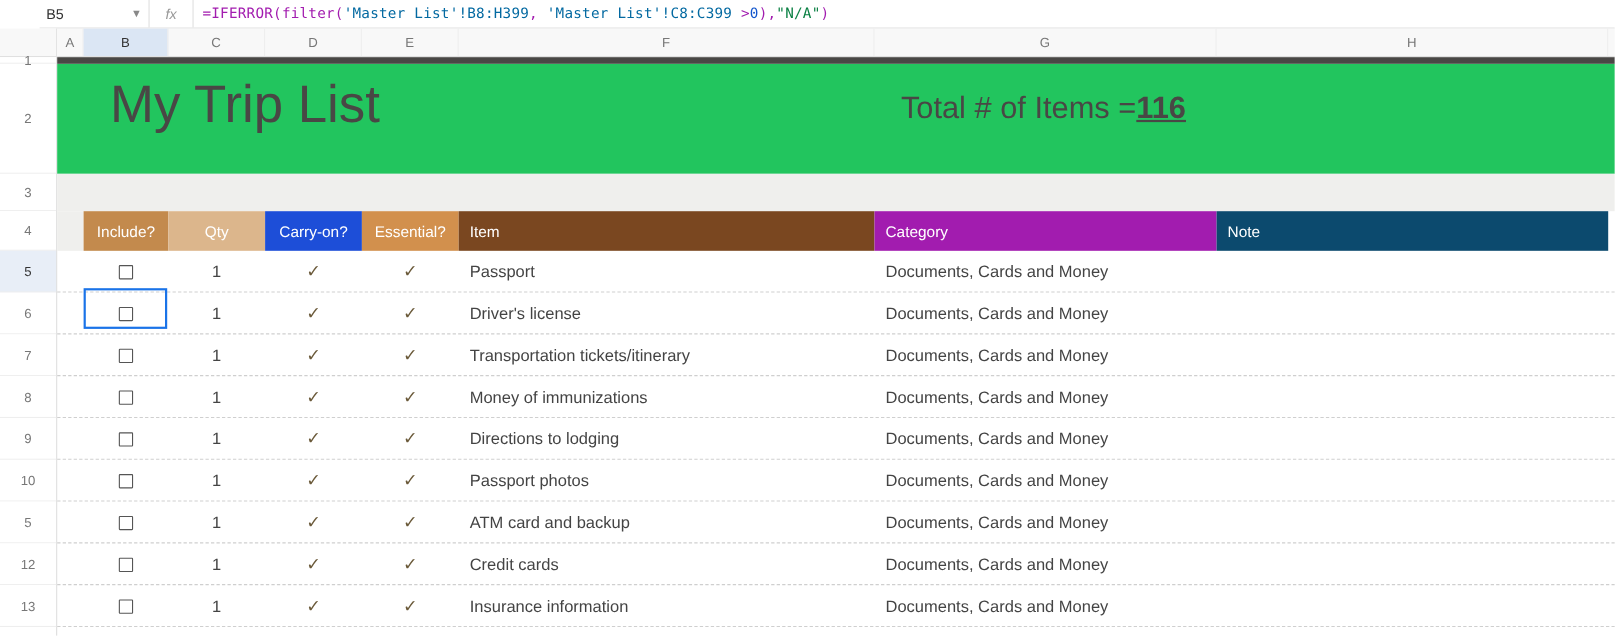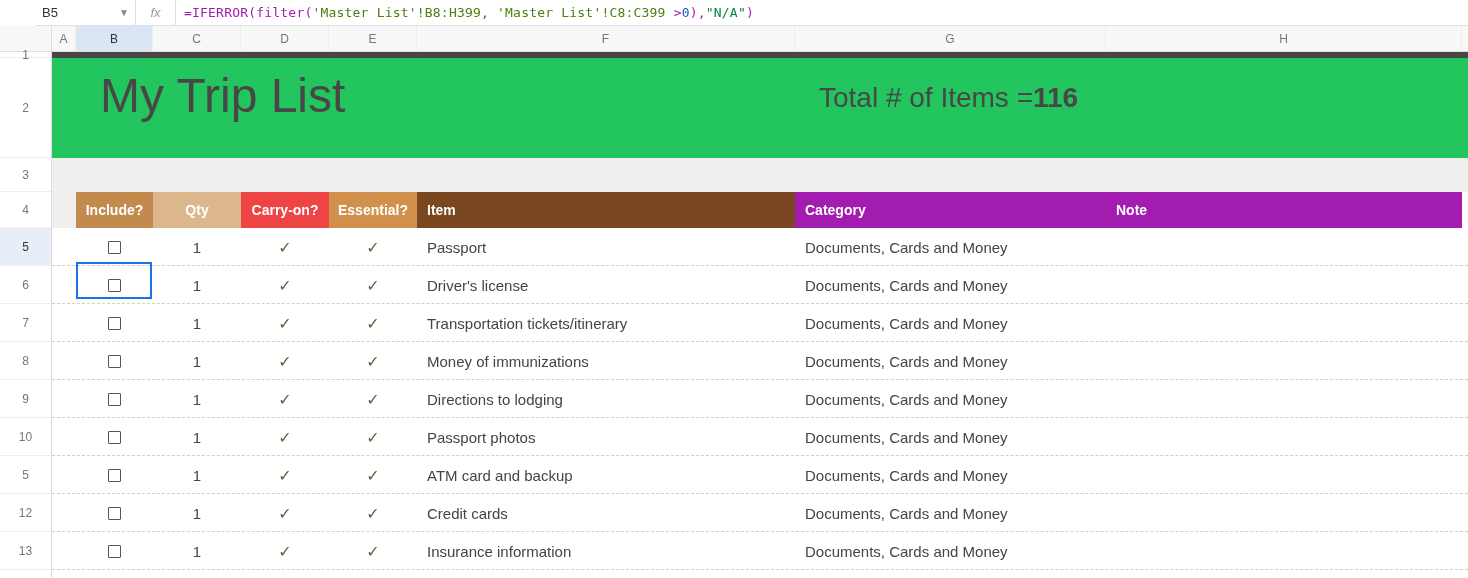--- a/index.html
+++ b/index.html
@@ -47,21 +47,21 @@
   }
   .formula-input {
     flex: 1;
     padding: 0 8px;
     font-family: Consolas, monospace;
     font-size: 13px;
     color: #333;
     letter-spacing: 0.2px;
   }
   .formula-input .fn { color: #a21caf; }
-  .formula-input .ref { color: #4d7c0f; }
+  .formula-input .ref { color: #0369a1; }
   .formula-input .num { color: #1155cc; }
   .formula-input .str { color: #0a8043; }
 
   .grid {
     display: flex;
     height: calc(578px - 26px);
   }
   .row-headers {
     width: 52px;
     flex-shrink: 0;
@@ -135,36 +135,36 @@
     color: #494745;
     font-family: "Segoe UI Light","Segoe UI",Arial,sans-serif;
   }
   .total-cell {
     display: flex;
     align-items: flex-start;
     padding-top: 24px;
     font-size: 28px;
     color: #494745;
   }
-  .total-cell .tnum { font-weight: 700; }
+  .total-cell .tnum { font-weight: 700; text-decoration: underline; }
 
   .hdr-row .cell {
     display:flex; align-items:center;
     color:#fff; font-size:14px;
     padding:16px 10px;
     height:36px;
-    font-weight:700;
+    font-weight:400;
   }
   .hdr-include { background:#c38a4d; justify-content:center; }
   .hdr-qty     { background:#dcb68c; justify-content:center; }
-  .hdr-carry   { background:#ef4444; justify-content:center; }
+  .hdr-carry   { background:#1d4ed8; justify-content:center; }
   .hdr-ess     { background:#d2904d; justify-content:center; }
   .hdr-item    { background:#7a4720; }
   .hdr-cat     { background:#a21caf; }
-  .hdr-note    { background:#a21caf; }
+  .hdr-note    { background:#0c4a6e; }
 
   .data-row {
     border-bottom: 1px dashed #cfcfcf;
   }
   .data-row .cell {
     display:flex; align-items:center;
     height:38px;
     font-size:15px;
     color:#444;
     padding:0 10px;

